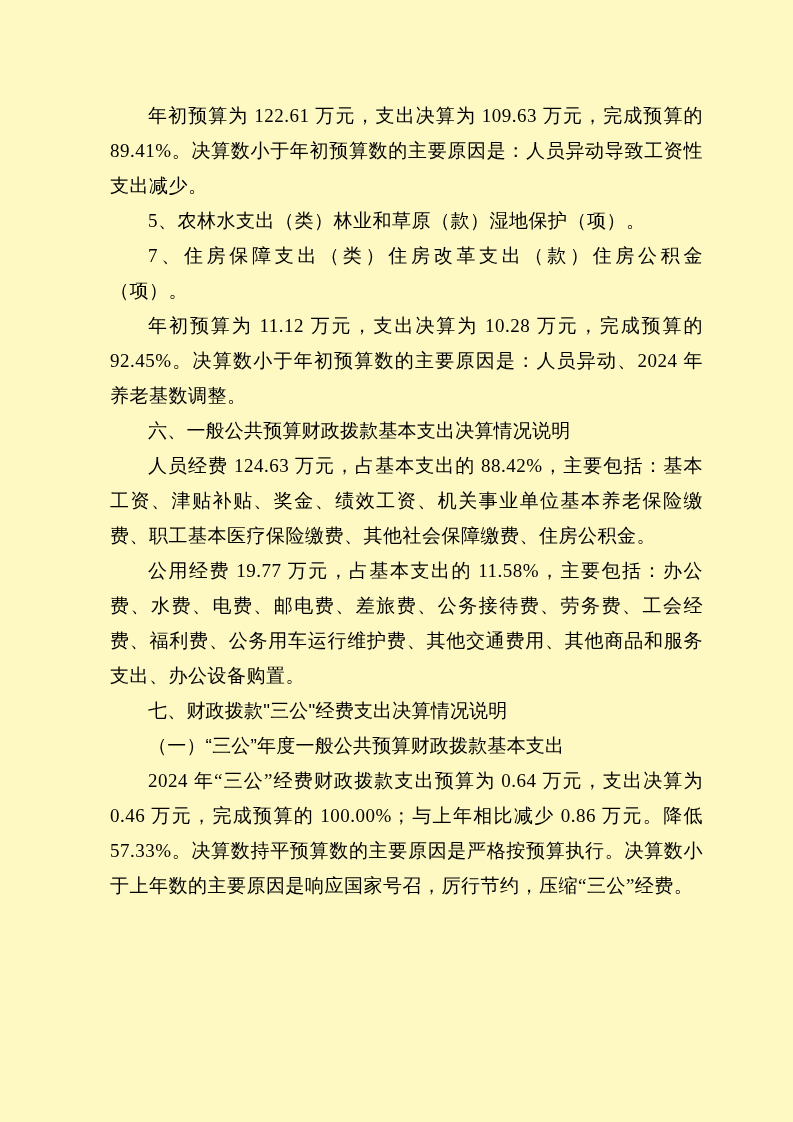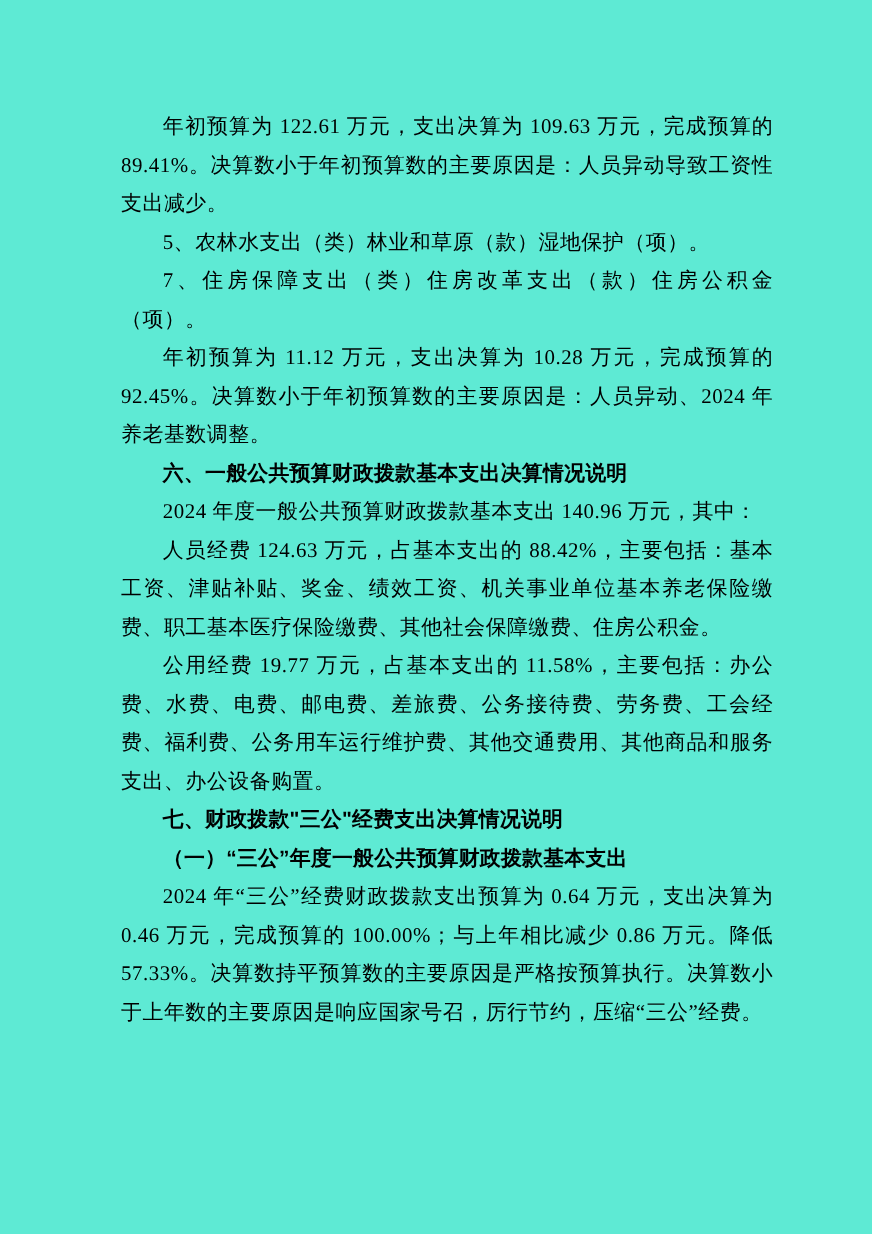--- a/index.html
+++ b/index.html
@@ -4,50 +4,49 @@
 <style>
   html, body {
     margin: 0;
     padding: 0;
     background: #ffffff;
   }
   .page {
     width: 793px;
     height: 1122px;
     box-sizing: border-box;
-    background: #5eead4;
+    background: #fef9c3;
     padding: 98px 90px 0 110px;
     overflow: hidden;
   }
   .page p {
     margin: 0;
     padding: 0;
     font-family: "Liberation Serif", "DejaVu Serif", serif;
     font-size: 19px;
     line-height: 35px;
     color: #000000;
     text-align: justify;
     text-indent: 2em;
     letter-spacing: 0.5px;
   }
   .page p.heading1,
   .page p.heading2 {
     font-family: "Liberation Sans", "DejaVu Sans", sans-serif;
-    font-weight: bold;
+    font-weight: normal;
     letter-spacing: 0.2px;
   }
 </style>
 </head>
 <body>
 
 <div class="page">
   <p class="body">年初预算为 122.61 万元，支出决算为 109.63 万元，完成预算的 89.41%。决算数小于年初预算数的主要原因是：人员异动导致工资性支出减少。</p>
   <p class="body">5、农林水支出（类）林业和草原（款）湿地保护（项）。</p>
   <p class="body">7、住房保障支出（类）住房改革支出（款）住房公积金（项）。</p>
   <p class="body">年初预算为 11.12 万元，支出决算为 10.28 万元，完成预算的 92.45%。决算数小于年初预算数的主要原因是：人员异动、2024 年养老基数调整。</p>
   <p class="heading1">六、一般公共预算财政拨款基本支出决算情况说明</p>
-  <p class="body">2024 年度一般公共预算财政拨款基本支出 140.96 万元，其中：</p>
   <p class="body">人员经费 124.63 万元，占基本支出的 88.42%，主要包括：基本工资、津贴补贴、奖金、绩效工资、机关事业单位基本养老保险缴费、职工基本医疗保险缴费、其他社会保障缴费、住房公积金。</p>
   <p class="body">公用经费 19.77 万元，占基本支出的 11.58%，主要包括：办公费、水费、电费、邮电费、差旅费、公务接待费、劳务费、工会经费、福利费、公务用车运行维护费、其他交通费用、其他商品和服务支出、办公设备购置。</p>
   <p class="heading1">七、财政拨款"三公"经费支出决算情况说明</p>
   <p class="heading2">（一）“三公”年度一般公共预算财政拨款基本支出</p>
   <p class="body">2024 年“三公”经费财政拨款支出预算为 0.64 万元，支出决算为 0.46 万元，完成预算的 100.00%；与上年相比减少 0.86 万元。降低 57.33%。决算数持平预算数的主要原因是严格按预算执行。决算数小于上年数的主要原因是响应国家号召，厉行节约，压缩“三公”经费。</p>
 </div>
 
 </body></html>

